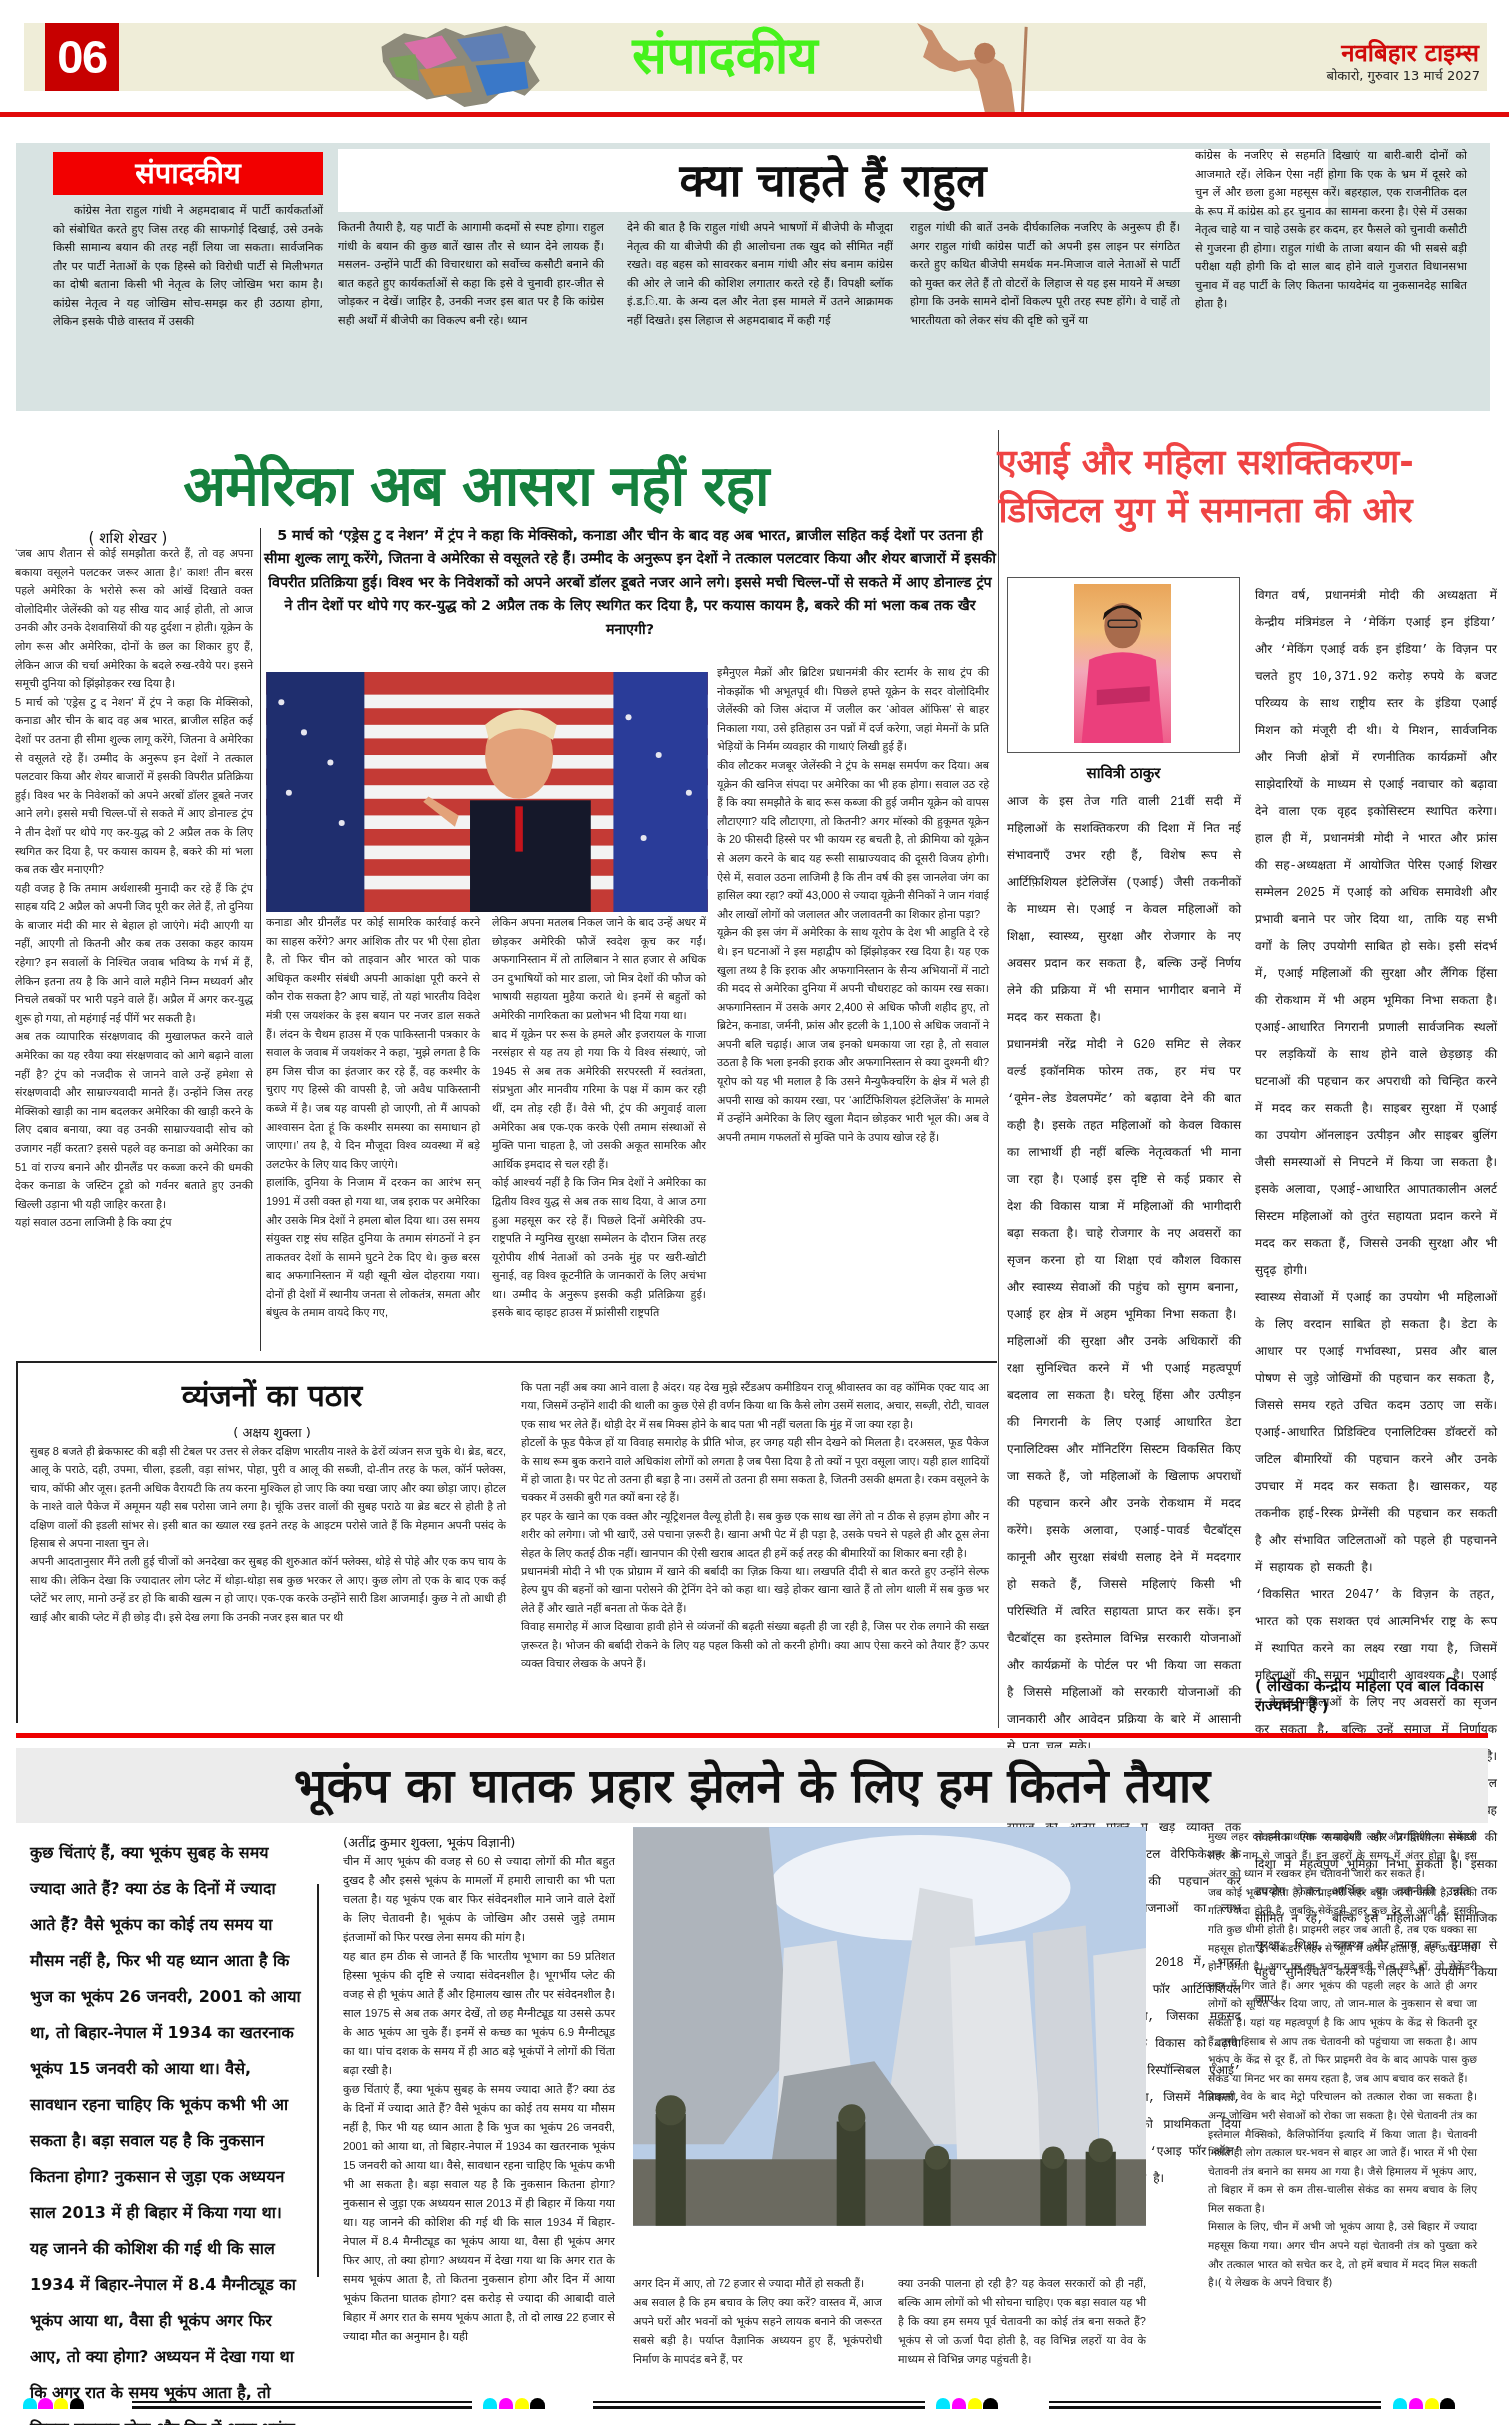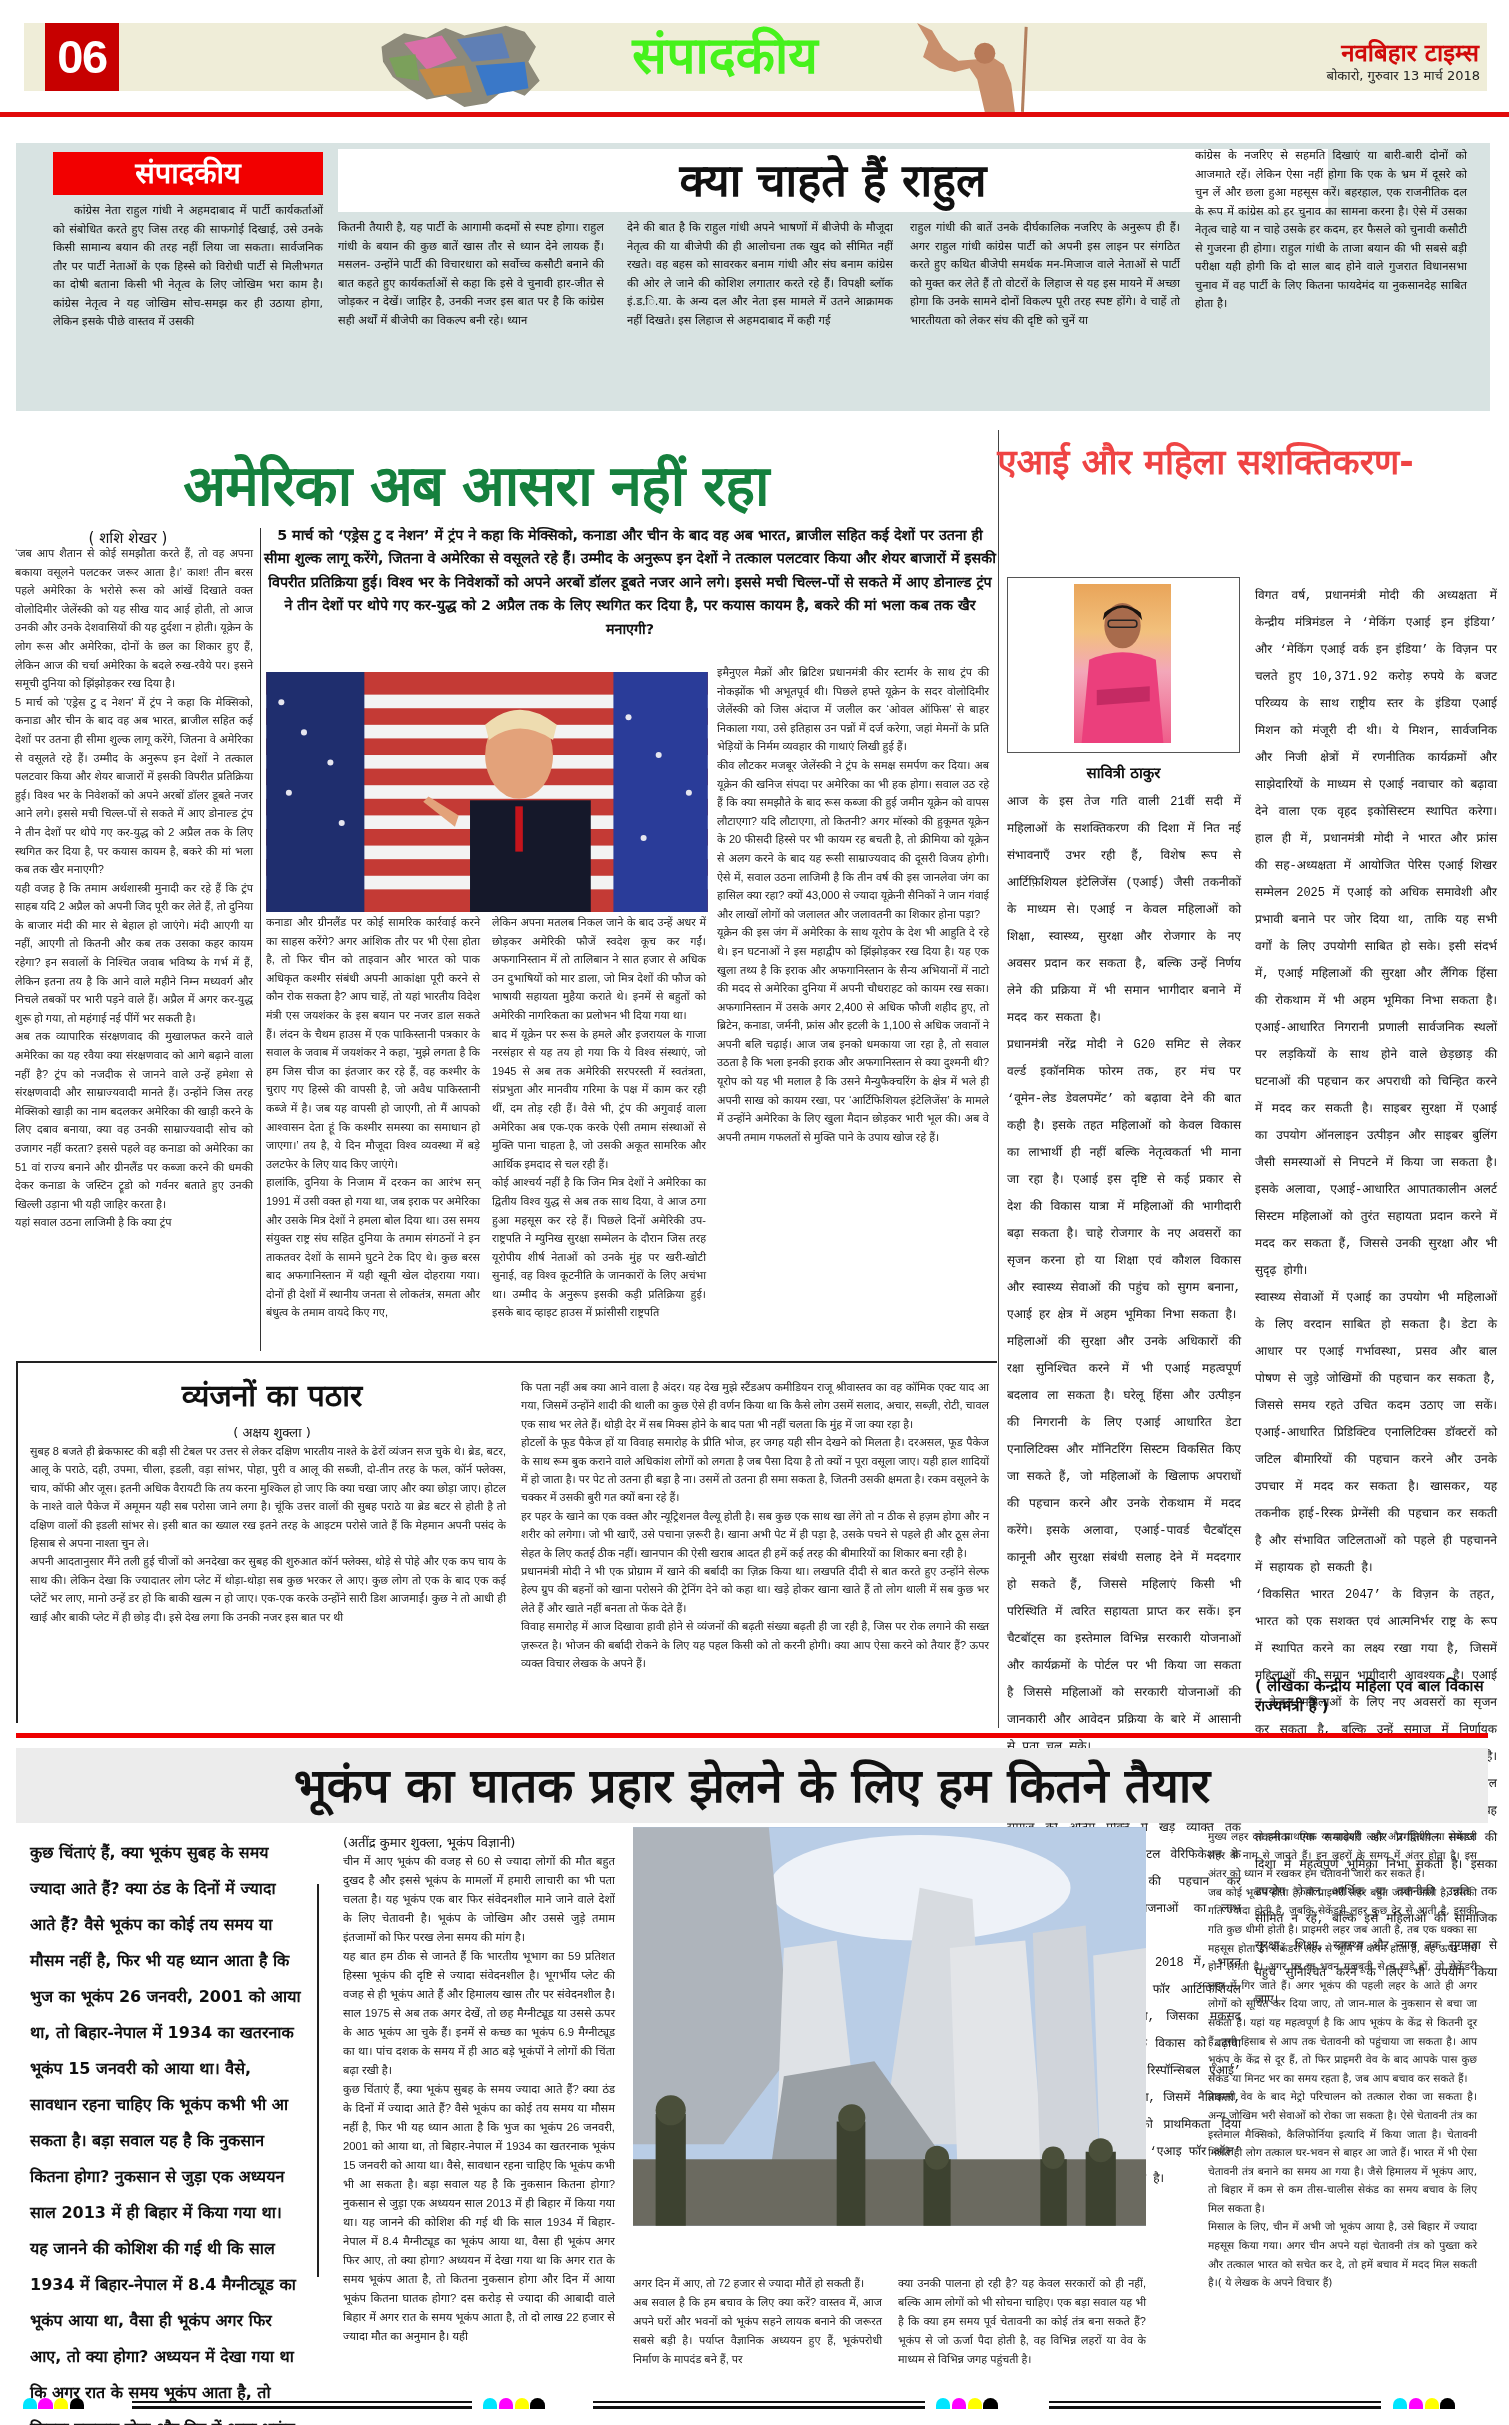--- a/index.html
+++ b/index.html
@@ -72,21 +72,21 @@
   <path d="M135,55 L200,50 L205,85 L150,95 Z" fill="#3a78c8"></path>
   <path d="M20,45 L55,40 L60,75 L30,70 Z" fill="#7ba05b"></path>
 </svg>
 <div class="abs sec-title">संपादकीय</div>
 <svg class="abs archer" viewBox="0 0 190 118">
   <path d="M20,0 L35,25 L28,45 L50,60 L70,65 L90,60 L100,75 L110,118 L150,118 L145,80 L135,55 L120,45 L100,48 L75,50 L55,35 L40,10 Z" fill="#c98f6c"></path>
   <line x1="165" y1="5" x2="160" y2="118" stroke="#b3805e" stroke-width="4"></line>
   <circle cx="110" cy="40" r="14" fill="#b87a58"></circle>
 </svg>
 <div class="abs paper-name">नवबिहार टाइम्स</div>
-<div class="abs paper-date">बोकारो, गुरुवार 13 मार्च 2018</div>
+<div class="abs paper-date">बोकारो, गुरुवार 13 मार्च 2027</div>
 <div class="abs redbar"></div>
 
 <div class="abs edit-box"></div>
 <div class="abs edit-label">संपादकीय</div>
 <div class="abs edit-head-bg"></div>
 <div class="abs edit-head">क्या चाहते हैं राहुल</div>
 <div class="abs edit-col" style="left:53px;top:202px;width:270px;text-indent:21px;">कांग्रेस नेता राहुल गांधी ने अहमदाबाद में पार्टी कार्यकर्ताओं को संबोधित करते हुए जिस तरह की साफगोई दिखाई, उसे उनके किसी सामान्य बयान की तरह नहीं लिया जा सकता। सार्वजनिक तौर पर पार्टी नेताओं के एक हिस्से को विरोधी पार्टी से मिलीभगत का दोषी बताना किसी भी नेतृत्व के लिए जोखिम भरा काम है। कांग्रेस नेतृत्व ने यह जोखिम सोच-समझ कर ही उठाया होगा, लेकिन इसके पीछे वास्तव में उसकी</div>
 <div class="abs edit-col" style="left:338px;top:219px;width:266px;">कितनी तैयारी है, यह पार्टी के आगामी कदमों से स्पष्ट होगा। राहुल गांधी के बयान की कुछ बातें खास तौर से ध्यान देने लायक हैं। मसलन- उन्होंने पार्टी की विचारधारा को सर्वोच्च कसौटी बनाने की बात कहते हुए कार्यकर्ताओं से कहा कि इसे वे चुनावी हार-जीत से जोड़कर न देखें। जाहिर है, उनकी नजर इस बात पर है कि कांग्रेस सही अर्थों में बीजेपी का विकल्प बनी रहे। ध्यान</div>
 <div class="abs edit-col" style="left:627px;top:219px;width:266px;">देने की बात है कि राहुल गांधी अपने भाषणों में बीजेपी के मौजूदा नेतृत्व की या बीजेपी की ही आलोचना तक खुद को सीमित नहीं रखते। वह बहस को सावरकर बनाम गांधी और संघ बनाम कांग्रेस की ओर ले जाने की कोशिश लगातार करते रहे हैं। विपक्षी ब्लॉक इं.ड.ि.या. के अन्य दल और नेता इस मामले में उतने आक्रामक नहीं दिखते। इस लिहाज से अहमदाबाद में कही गई</div>
 <div class="abs edit-col" style="left:910px;top:219px;width:270px;">राहुल गांधी की बातें उनके दीर्घकालिक नजरिए के अनुरूप ही हैं। अगर राहुल गांधी कांग्रेस पार्टी को अपनी इस लाइन पर संगठित करते हुए कथित बीजेपी समर्थक मन-मिजाज वाले नेताओं से पार्टी को मुक्त कर लेते हैं तो वोटरों के लिहाज से यह इस मायने में अच्छा होगा कि उनके सामने दोनों विकल्प पूरी तरह स्पष्ट होंगे। वे चाहें तो भारतीयता को लेकर संघ की दृष्टि को चुनें या</div>
@@ -138,20 +138,21 @@
 <div class="abs text cond" style="left:492px;top:913px;width:214px;font-size:11px;line-height:18.6px;white-space:pre-line;">लेकिन अपना मतलब निकल जाने के बाद उन्हें अधर में छोड़कर अमेरिकी फौजें स्वदेश कूच कर गईं। अफगानिस्तान में तो तालिबान ने सात हजार से अधिक उन दुभाषियों को मार डाला, जो मित्र देशों की फौज को भाषायी सहायता मुहैया कराते थे। इनमें से बहुतों को अमेरिकी नागरिकता का प्रलोभन भी दिया गया था।
 बाद में यूक्रेन पर रूस के हमले और इजरायल के गाजा नरसंहार से यह तय हो गया कि ये विश्व संस्थाएं, जो 1945 से अब तक अमेरिकी सरपरस्ती में स्वतंत्रता, संप्रभुता और मानवीय गरिमा के पक्ष में काम कर रही थीं, दम तोड़ रही हैं। वैसे भी, ट्रंप की अगुवाई वाला अमेरिका अब एक-एक करके ऐसी तमाम संस्थाओं से मुक्ति पाना चाहता है, जो उसकी अकूत सामरिक और आर्थिक इमदाद से चल रही हैं।
 कोई आश्चर्य नहीं है कि जिन मित्र देशों ने अमेरिका का द्वितीय विश्व युद्ध से अब तक साथ दिया, वे आज ठगा हुआ महसूस कर रहे हैं। पिछले दिनों अमेरिकी उप-राष्ट्रपति ने म्युनिख सुरक्षा सम्मेलन के दौरान जिस तरह यूरोपीय शीर्ष नेताओं को उनके मुंह पर खरी-खोटी सुनाई, वह विश्व कूटनीति के जानकारों के लिए अचंभा था। उम्मीद के अनुरूप इसकी कड़ी प्रतिक्रिया हुई। इसके बाद व्हाइट हाउस में फ्रांसीसी राष्ट्रपति</div>
 <div class="abs text cond" style="left:717px;top:663px;width:272px;font-size:11px;line-height:18.6px;white-space:pre-line;">इमैनुएल मैक्रों और ब्रिटिश प्रधानमंत्री कीर स्टार्मर के साथ ट्रंप की नोकझोंक भी अभूतपूर्व थी। पिछले हफ्ते यूक्रेन के सदर वोलोदिमीर जेलेंस्की को जिस अंदाज में जलील कर ‘ओवल ऑफिस’ से बाहर निकाला गया, उसे इतिहास उन पन्नों में दर्ज करेगा, जहां मेमनों के प्रति भेड़ियों के निर्मम व्यवहार की गाथाएं लिखी हुई हैं।
 कीव लौटकर मजबूर जेलेंस्की ने ट्रंप के समक्ष समर्पण कर दिया। अब यूक्रेन की खनिज संपदा पर अमेरिका का भी हक होगा। सवाल उठ रहे हैं कि क्या समझौते के बाद रूस कब्जा की हुई जमीन यूक्रेन को वापस लौटाएगा? यदि लौटाएगा, तो कितनी? अगर मॉस्को की हुकूमत यूक्रेन के 20 फीसदी हिस्से पर भी कायम रह बचती है, तो क्रीमिया को यूक्रेन से अलग करने के बाद यह रूसी साम्राज्यवाद की दूसरी विजय होगी। ऐसे में, सवाल उठना लाजिमी है कि तीन वर्ष की इस जानलेवा जंग का हासिल क्या रहा? क्यों 43,000 से ज्यादा यूक्रेनी सैनिकों ने जान गंवाई और लाखों लोगों को जलालत और जलावतनी का शिकार होना पड़ा?
 यूक्रेन की इस जंग में अमेरिका के साथ यूरोप के देश भी आहुति दे रहे थे। इन घटनाओं ने इस महाद्वीप को झिंझोड़कर रख दिया है। यह एक खुला तथ्य है कि इराक और अफगानिस्तान के सैन्य अभियानों में नाटो की मदद से अमेरिका दुनिया में अपनी चौधराहट को कायम रख सका। अफगानिस्तान में उसके अगर 2,400 से अधिक फौजी शहीद हुए, तो ब्रिटेन, कनाडा, जर्मनी, फ्रांस और इटली के 1,100 से अधिक जवानों ने अपनी बलि चढ़ाई। आज जब इनको धमकाया जा रहा है, तो सवाल उठता है कि भला इनकी इराक और अफगानिस्तान से क्या दुश्मनी थी? यूरोप को यह भी मलाल है कि उसने मैन्युफैक्चरिंग के क्षेत्र में भले ही अपनी साख को कायम रखा, पर ‘आर्टिफिशियल इंटेलिजेंस’ के मामले में उन्होंने अमेरिका के लिए खुला मैदान छोड़कर भारी भूल की। अब वे अपनी तमाम गफलतों से मुक्ति पाने के उपाय खोज रहे हैं।</div>
 <div class="vline" style="left:998px;top:430px;height:1298px;background:#444;"></div>
 
 <div class="abs ai-head">
   <div>एआई और महिला सशक्तिकरण-</div>
+  <div>डिजिटल युग में समानता की ओर</div>
 </div>
 <div class="abs ai-photo-frame"></div>
 <div class="abs ai-photo">
   <svg width="97" height="159" viewBox="0 0 128 210">
     <ellipse cx="64" cy="55" rx="24" ry="30" fill="#a86b4c"></ellipse>
     <path d="M38,48 Q64,15 90,48 L88,38 Q64,18 40,38 Z" fill="#1b1410"></path>
     <rect x="45" y="48" width="38" height="9" rx="4" fill="none" stroke="#222" stroke-width="2"></rect>
     <path d="M20,100 Q64,80 108,100 L118,210 L10,210 Z" fill="#eb3f7c"></path>
     <path d="M30,140 L100,135 L100,155 L30,160 Z" fill="#c42a63"></path>
   </svg>

